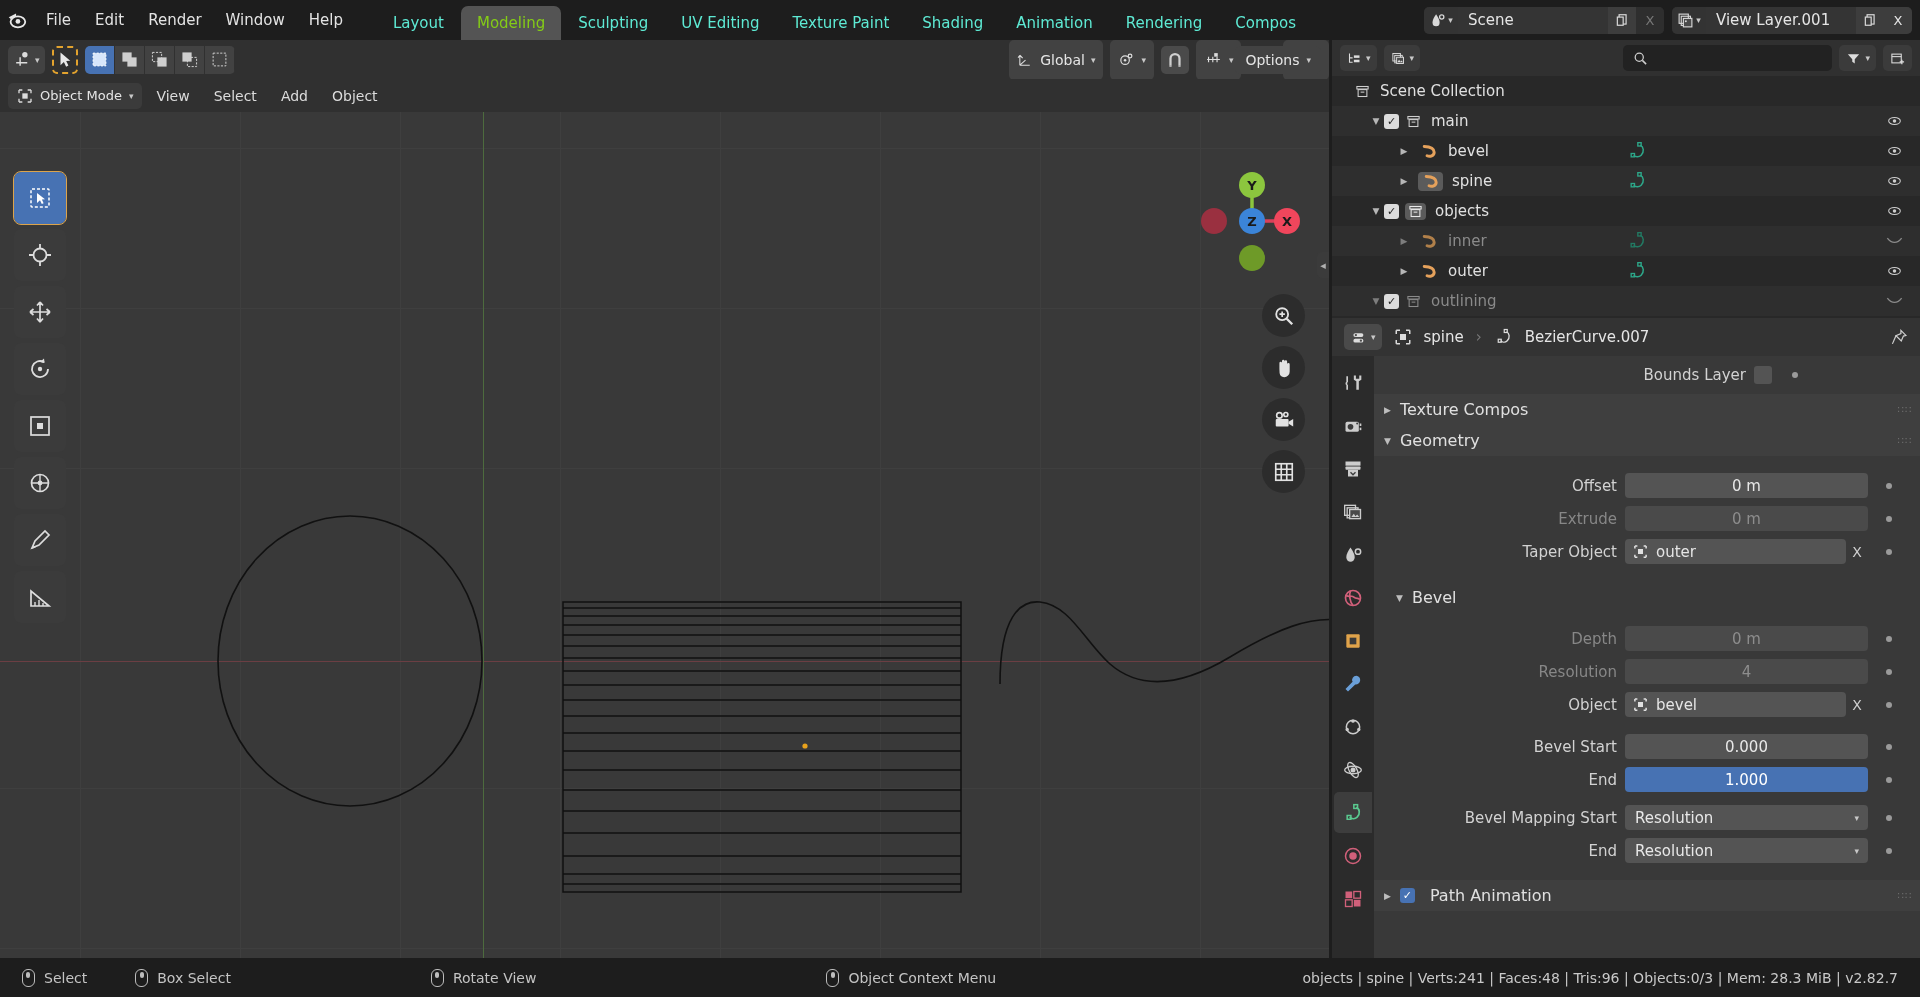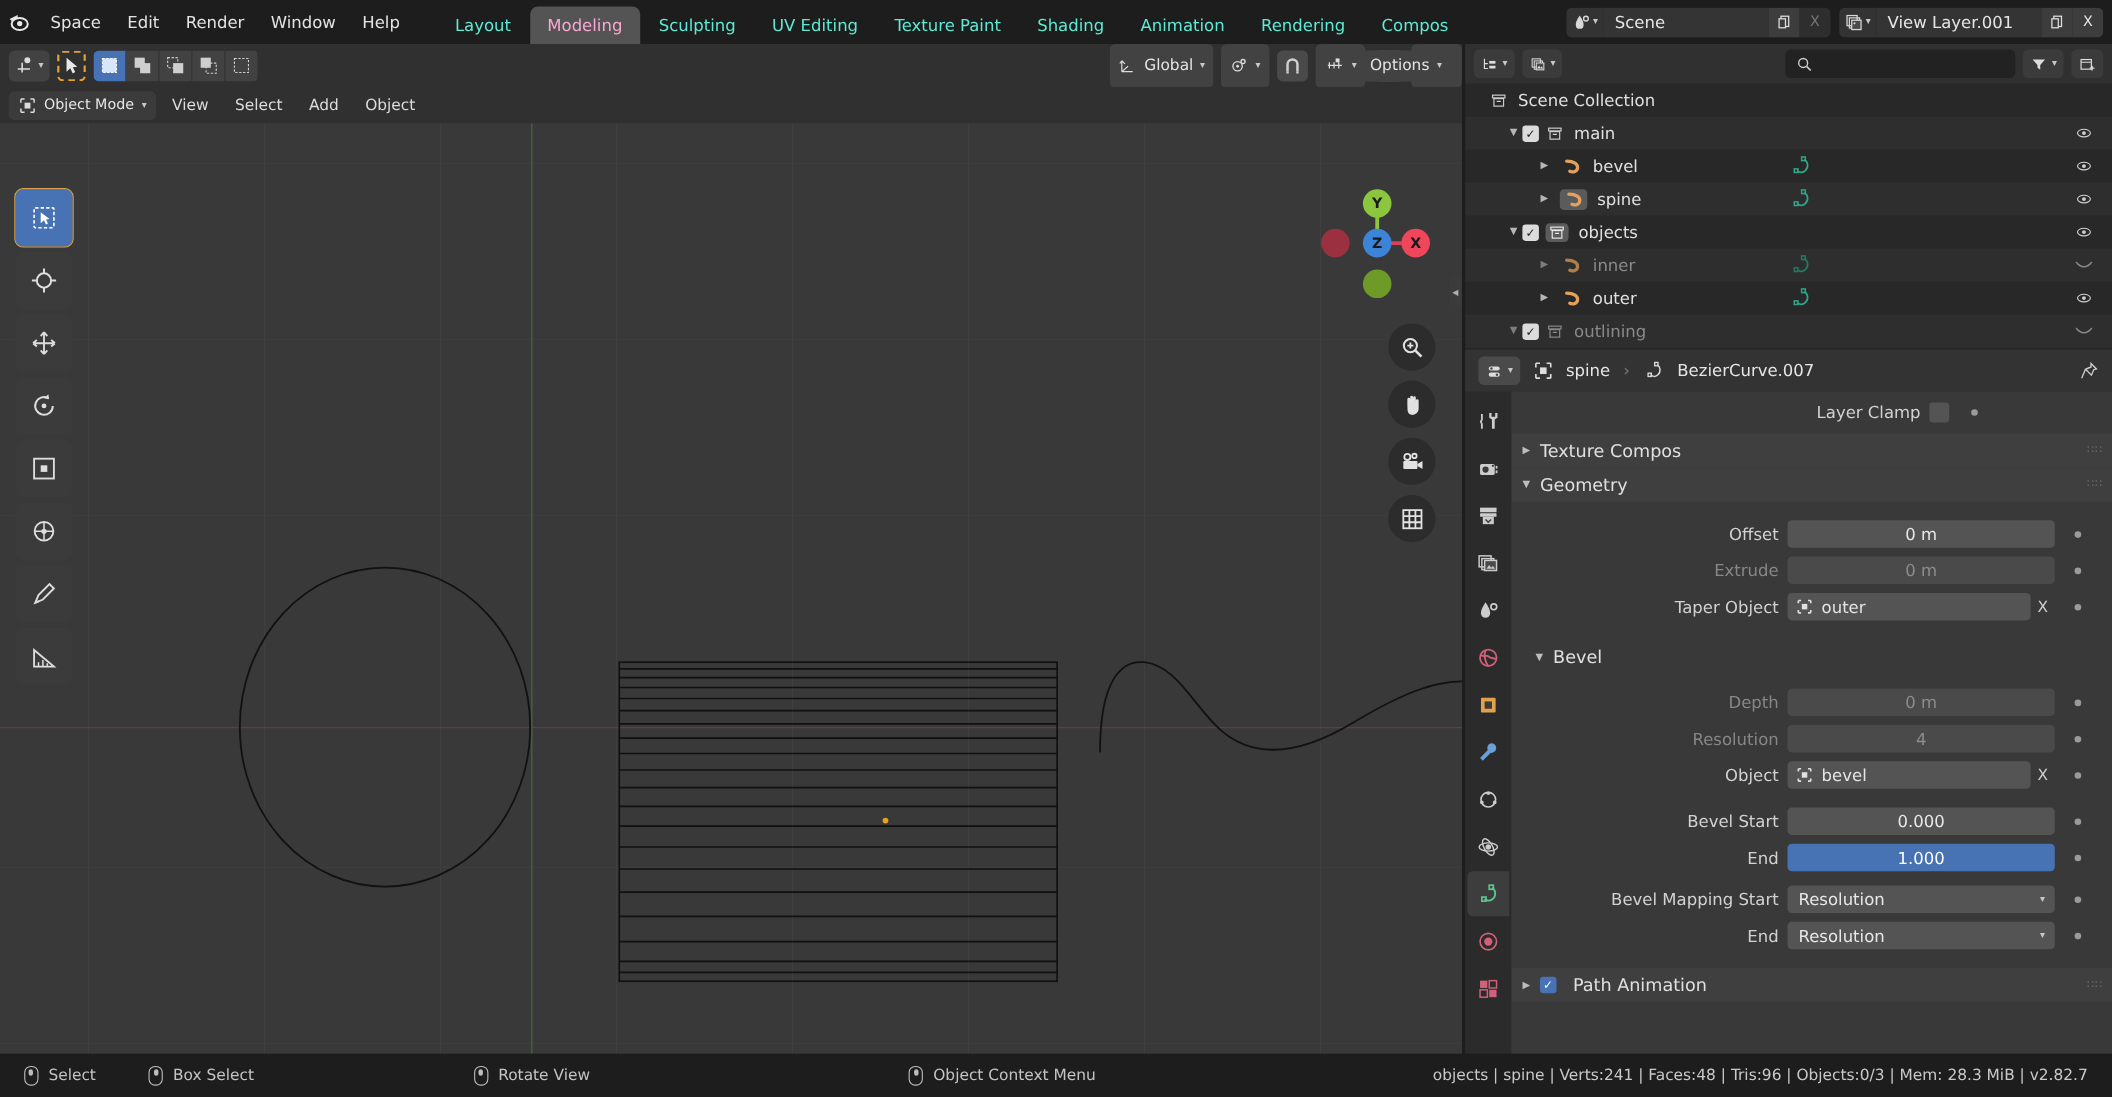--- a/index.html
+++ b/index.html
@@ -20,21 +20,21 @@
   }
   .blender-logo { width:34px; height:40px; display:flex; align-items:center; justify-content:center; }
   .menu-item {
     padding: 4px 12px; font-size:15px; color:#e3e3e3; border-radius:4px; cursor:default; white-space:nowrap;
   }
   #workspace-tabs { display:flex; align-items:flex-end; height:40px; margin-left:22px; }
   .ws-tab {
     padding: 7px 16px 8px 16px; font-size:15px; color:#5eead4;
     border-radius: 7px 7px 0 0; margin-right:1px; height:34px; line-height:20px; white-space:nowrap;
   }
-  .ws-tab.active { background:#545454; color:#f9a8d4; }
+  .ws-tab.active { background:#545454; color:#84cc16; }
   #topbar-right { margin-left:auto; display:flex; align-items:center; gap:8px; padding-right:8px; }
   .field-group { display:flex; align-items:center; background:#282828; border-radius:5px; height:27px; overflow:hidden; }
   .fg-icon { width:34px; height:27px; display:flex; align-items:center; justify-content:center; background:#333; gap:2px; }
   .fg-text { background:#343434; height:27px; display:flex; align-items:center; padding:0 14px 0 10px; font-size:15px; min-width:150px; }
   .fg-btn { width:28px; height:27px; display:flex; align-items:center; justify-content:center; background:#3d3d3d; }
   .fg-btn.dim { background:#2e2e2e; color:#777; }
 
   
   #viewport-area { position:absolute; left:0; top:40px; width:1329px; height:918px; background:#303030; }
   #vp-tools-row {
@@ -144,21 +144,21 @@
 <div id="app">
 
   <div id="topbar">
     <div class="blender-logo">
       <svg width="22" height="22" viewBox="0 0 24 24">
         <ellipse cx="13" cy="14" rx="8" ry="6" fill="none" stroke="#e8e8e8" stroke-width="2"></ellipse>
         <circle cx="13" cy="13.5" r="2.6" fill="#e8e8e8"></circle>
         <path d="M3 9 L11 5 L11 8 L5 11 Z" fill="#e8e8e8"></path>
       </svg>
     </div>
-    <div class="menu-item">Space</div>
+    <div class="menu-item">File</div>
     <div class="menu-item">Edit</div>
     <div class="menu-item">Render</div>
     <div class="menu-item">Window</div>
     <div class="menu-item">Help</div>
 
     <div id="workspace-tabs">
       <div class="ws-tab">Layout</div>
       <div class="ws-tab active">Modeling</div>
       <div class="ws-tab">Sculpting</div>
       <div class="ws-tab">UV Editing</div>
@@ -841,21 +841,21 @@
               <rect x="13" y="13" width="8" height="8" fill="#d1607a"></rect>
               <rect x="13" y="3" width="8" height="8" fill="none" stroke="#d1607a" stroke-width="1.6"></rect>
               <rect x="3" y="13" width="8" height="8" fill="none" stroke="#d1607a" stroke-width="1.6"></rect>
             </svg>
         </div>
       </div>
 
       <div id="prop-content">
 
         <div class="prow" style="height:38px">
-          <div class="plabel" style="width:372px">Layer Clamp</div>
+          <div class="plabel" style="width:372px">Bounds Layer</div>
           <div class="pcheck"></div>
           <div class="pdot" style="margin-left:12px"></div>
         </div>
 
         <div class="panel-head">
           <span class="tri">▶</span>
           <span>Texture Compos</span>
           <span class="grip">∷∷</span>
         </div>
 

